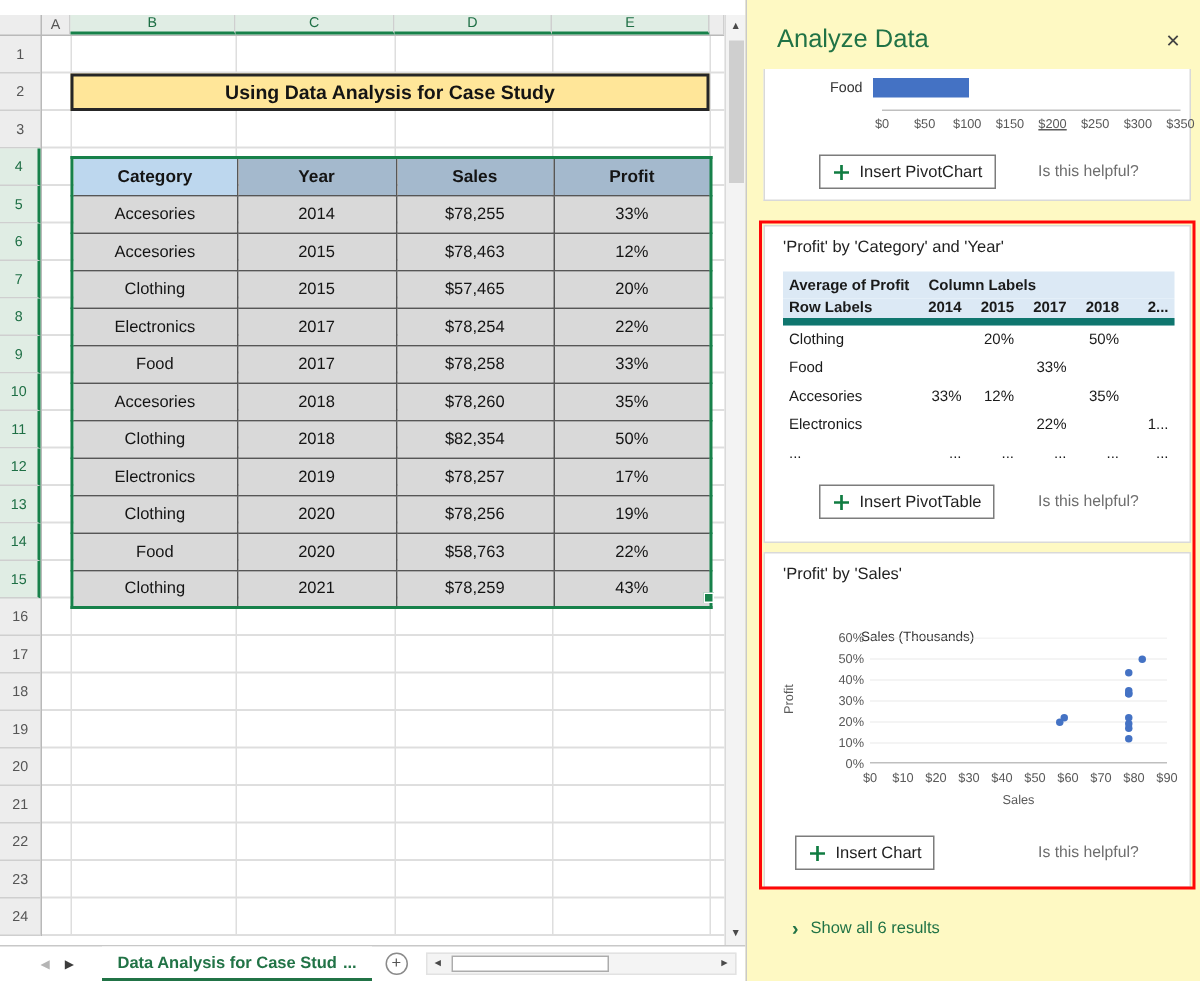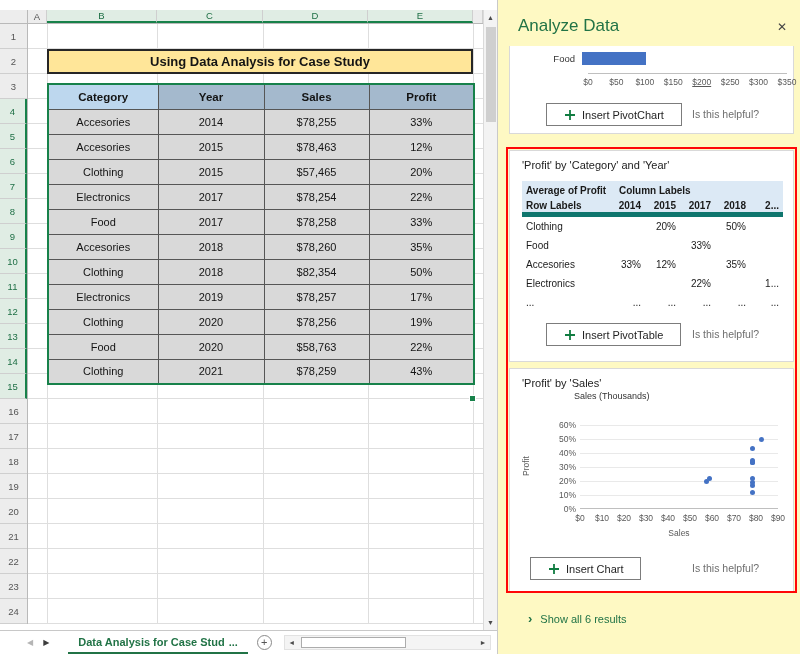--- a/index.html
+++ b/index.html
@@ -15,21 +15,21 @@
   .row-h { height: 25px; display: flex; align-items: center; justify-content: center; font-size: 9.5px; color: #555; border-bottom: 1px solid #CFCFCF; }
   .row-h.sel { background: #E0EDE4; color: #1E6F45; border-right: 2px solid #17814A; }
 
   
   .grid { position: absolute; left: 28px; top: 24px; width: 455px; height: 600px; background-color: #fff;
           background-image: linear-gradient(to bottom, transparent 0, transparent 24px, #DEDEDE 24px, #DEDEDE 25px);
           background-size: 100% 25px; }
   .vline { position: absolute; top: 0; width: 1px; height: 100%; background: #DEDEDE; }
   .banner { position: absolute; left: 19px; top: 25px; width: 426px; height: 25px; background: #FFE699; border: 2px solid #262626;
             display: flex; align-items: center; justify-content: center; font-size: 13px; font-weight: bold; color: #141414; }
-  .case-table { position: absolute; left: 19px; top: 59px; width: 426px; border-collapse: collapse; table-layout: fixed; border: 2px solid #17814A; padding-left: 36px; }
+  .case-table { position: absolute; left: 19px; top: 80px; width: 426px; border-collapse: collapse; table-layout: fixed; border: 2px solid #17814A; padding-left: 36px; }
   .case-table td { border: 1px solid #565656; height: 25px; text-align: center; font-size: 11px; color: #141414; overflow: hidden; white-space: nowrap; }
   .case-table td.hcat { background: #BDD7EE; font-weight: bold; font-size: 11.5px; }
   .case-table td.hoth { background: #A4B9CD; font-weight: bold; font-size: 11.5px; }
   .case-table td.dcell { background: #D9D9D9; }
   .fill-handle { position: absolute; left: 441px; top: 371px; width: 7px; height: 7px; background: #17814A; border: 1px solid #fff; z-index: 3; }
 
   
   .vscroll { position: absolute; left: 483px; top: 10px; width: 14px; height: 620px; background: #F3F3F3; border-left: 1px solid #DADADA; }
   .vs-btn { height: 15px; display: flex; align-items: center; justify-content: center; font-size: 7px; color: #4a4a4a; cursor: pointer; }
   .vs-thumb { position: absolute; left: 2px; top: 17px; width: 10px; height: 95px; background: #CFCFCF; cursor: grab; }
@@ -50,21 +50,21 @@
   .pane { position: absolute; left: 497px; top: 0; width: 303px; height: 654px; background: #fef9c3; border-left: 1px solid #C9C9C9; }
   .pane-title { position: absolute; left: 20px; top: 16px; font-size: 17px; color: #217346; }
   .pane-close { position: absolute; right: 13px; top: 20px; font-size: 12px; color: #444; cursor: pointer; }
   .card { position: absolute; left: 11px; width: 285px; border: 1px solid #D9D9D9; background: #fff; }
   #card-bar { top: 46px; height: 88px; border-top: none; }
   #card-pivot { top: 150px; height: 212px; }
   #card-scatter { top: 368px; height: 224px; }
   .red-box { position: absolute; left: 8px; top: 147px; width: 291px; height: 446px; border: 2.5px solid #FF0707; z-index: 6; pointer-events: none; }
 
   .card-title { position: absolute; left: 12px; top: 8px; font-size: 11px; color: #222; white-space: nowrap; }
-  .pane-btn { position: absolute; display: inline-flex; align-items: center; gap: 6px; border: 1px solid #7C7C7C; background: #fff; height: 23px; padding: 0 17px; font-size: 11px; color: #1f1f1f; cursor: pointer; font-family: "Liberation Sans", sans-serif; white-space: nowrap; }
+  .pane-btn { position: absolute; display: inline-flex; align-items: center; gap: 6px; border: 1px solid #7C7C7C; background: #fff; height: 23px; padding: 0 8px; font-size: 11px; color: #1f1f1f; cursor: pointer; font-family: "Liberation Sans", sans-serif; white-space: nowrap; }
   .helpful { position: absolute; left: 182px; font-size: 10.5px; color: #6E6E6E; cursor: pointer; white-space: nowrap; }
 
   
   .mini-row { position: absolute; left: 16px; top: 6px; display: flex; align-items: center; }
   .mini-label { width: 56px; text-align: right; padding-right: 7px; font-size: 9.5px; color: #333; }
   .mini-bar { height: 13px; background: #4472C4; }
   .mini-axis { position: absolute; left: 78px; top: 27px; width: 199px; border-top: 1px solid #BFBFBF; }
   .mini-ticks { position: absolute; left: 78px; top: 31px; width: 199px; height: 12px; }
   .mini-ticks span { position: absolute; font-size: 8.5px; color: #595959; width: 28px; text-align: center; }
   #btn-pivotchart { left: 36px; top: 57px; }
@@ -77,21 +77,21 @@
   .pv-underline { border-bottom: 5px solid #0f766e; }
   .pv-corner { width: 97px; padding-left: 4px; white-space: nowrap; }
   .pv-collabels { flex: 1; white-space: nowrap; }
   .pv-label { width: 84px; padding-left: 4px; white-space: nowrap; }
   .pv-cell { width: 35px; text-align: right; white-space: nowrap; }
   .pv-cell.last { width: 33px; }
   #btn-pivottable { left: 36px; top: 172px; }
   #helpful-2 { top: 177px; }
 
   
-  .sc-units { position: absolute; left: 64px; top: 22px; font-size: 9px; color: #333; }
+  .sc-units { position: absolute; left: 64px; top: 50px; font-size: 9px; color: #333; }
   .plot { position: absolute; left: 70px; top: 56px; width: 198px; height: 84px; border-bottom: 1px solid #BFBFBF;
           background-image: linear-gradient(to bottom, #E9E9E9 1px, transparent 1px); background-size: 100% 14px; }
   .tick-layer { position: absolute; left: 0; top: 0; width: 100%; height: 100%; pointer-events: none; }
   .ytick { position: absolute; width: 34px; text-align: right; font-size: 8.5px; color: #595959; left: 32px; }
   .xtick { position: absolute; width: 24px; text-align: center; font-size: 8.5px; color: #595959; top: 144px; }
   .profit-lbl { position: absolute; left: 6px; top: 92px; font-size: 8.5px; color: #595959; transform: rotate(-90deg); transform-origin: center; }
   .sales-lbl { position: absolute; left: 70px; top: 159px; width: 198px; text-align: center; font-size: 8.5px; color: #595959; }
   .dot { position: absolute; width: 5px; height: 5px; border-radius: 50%; background: #4472C4; }
   #btn-chart { left: 20px; top: 188px; }
   #helpful-3 { top: 193px; }

